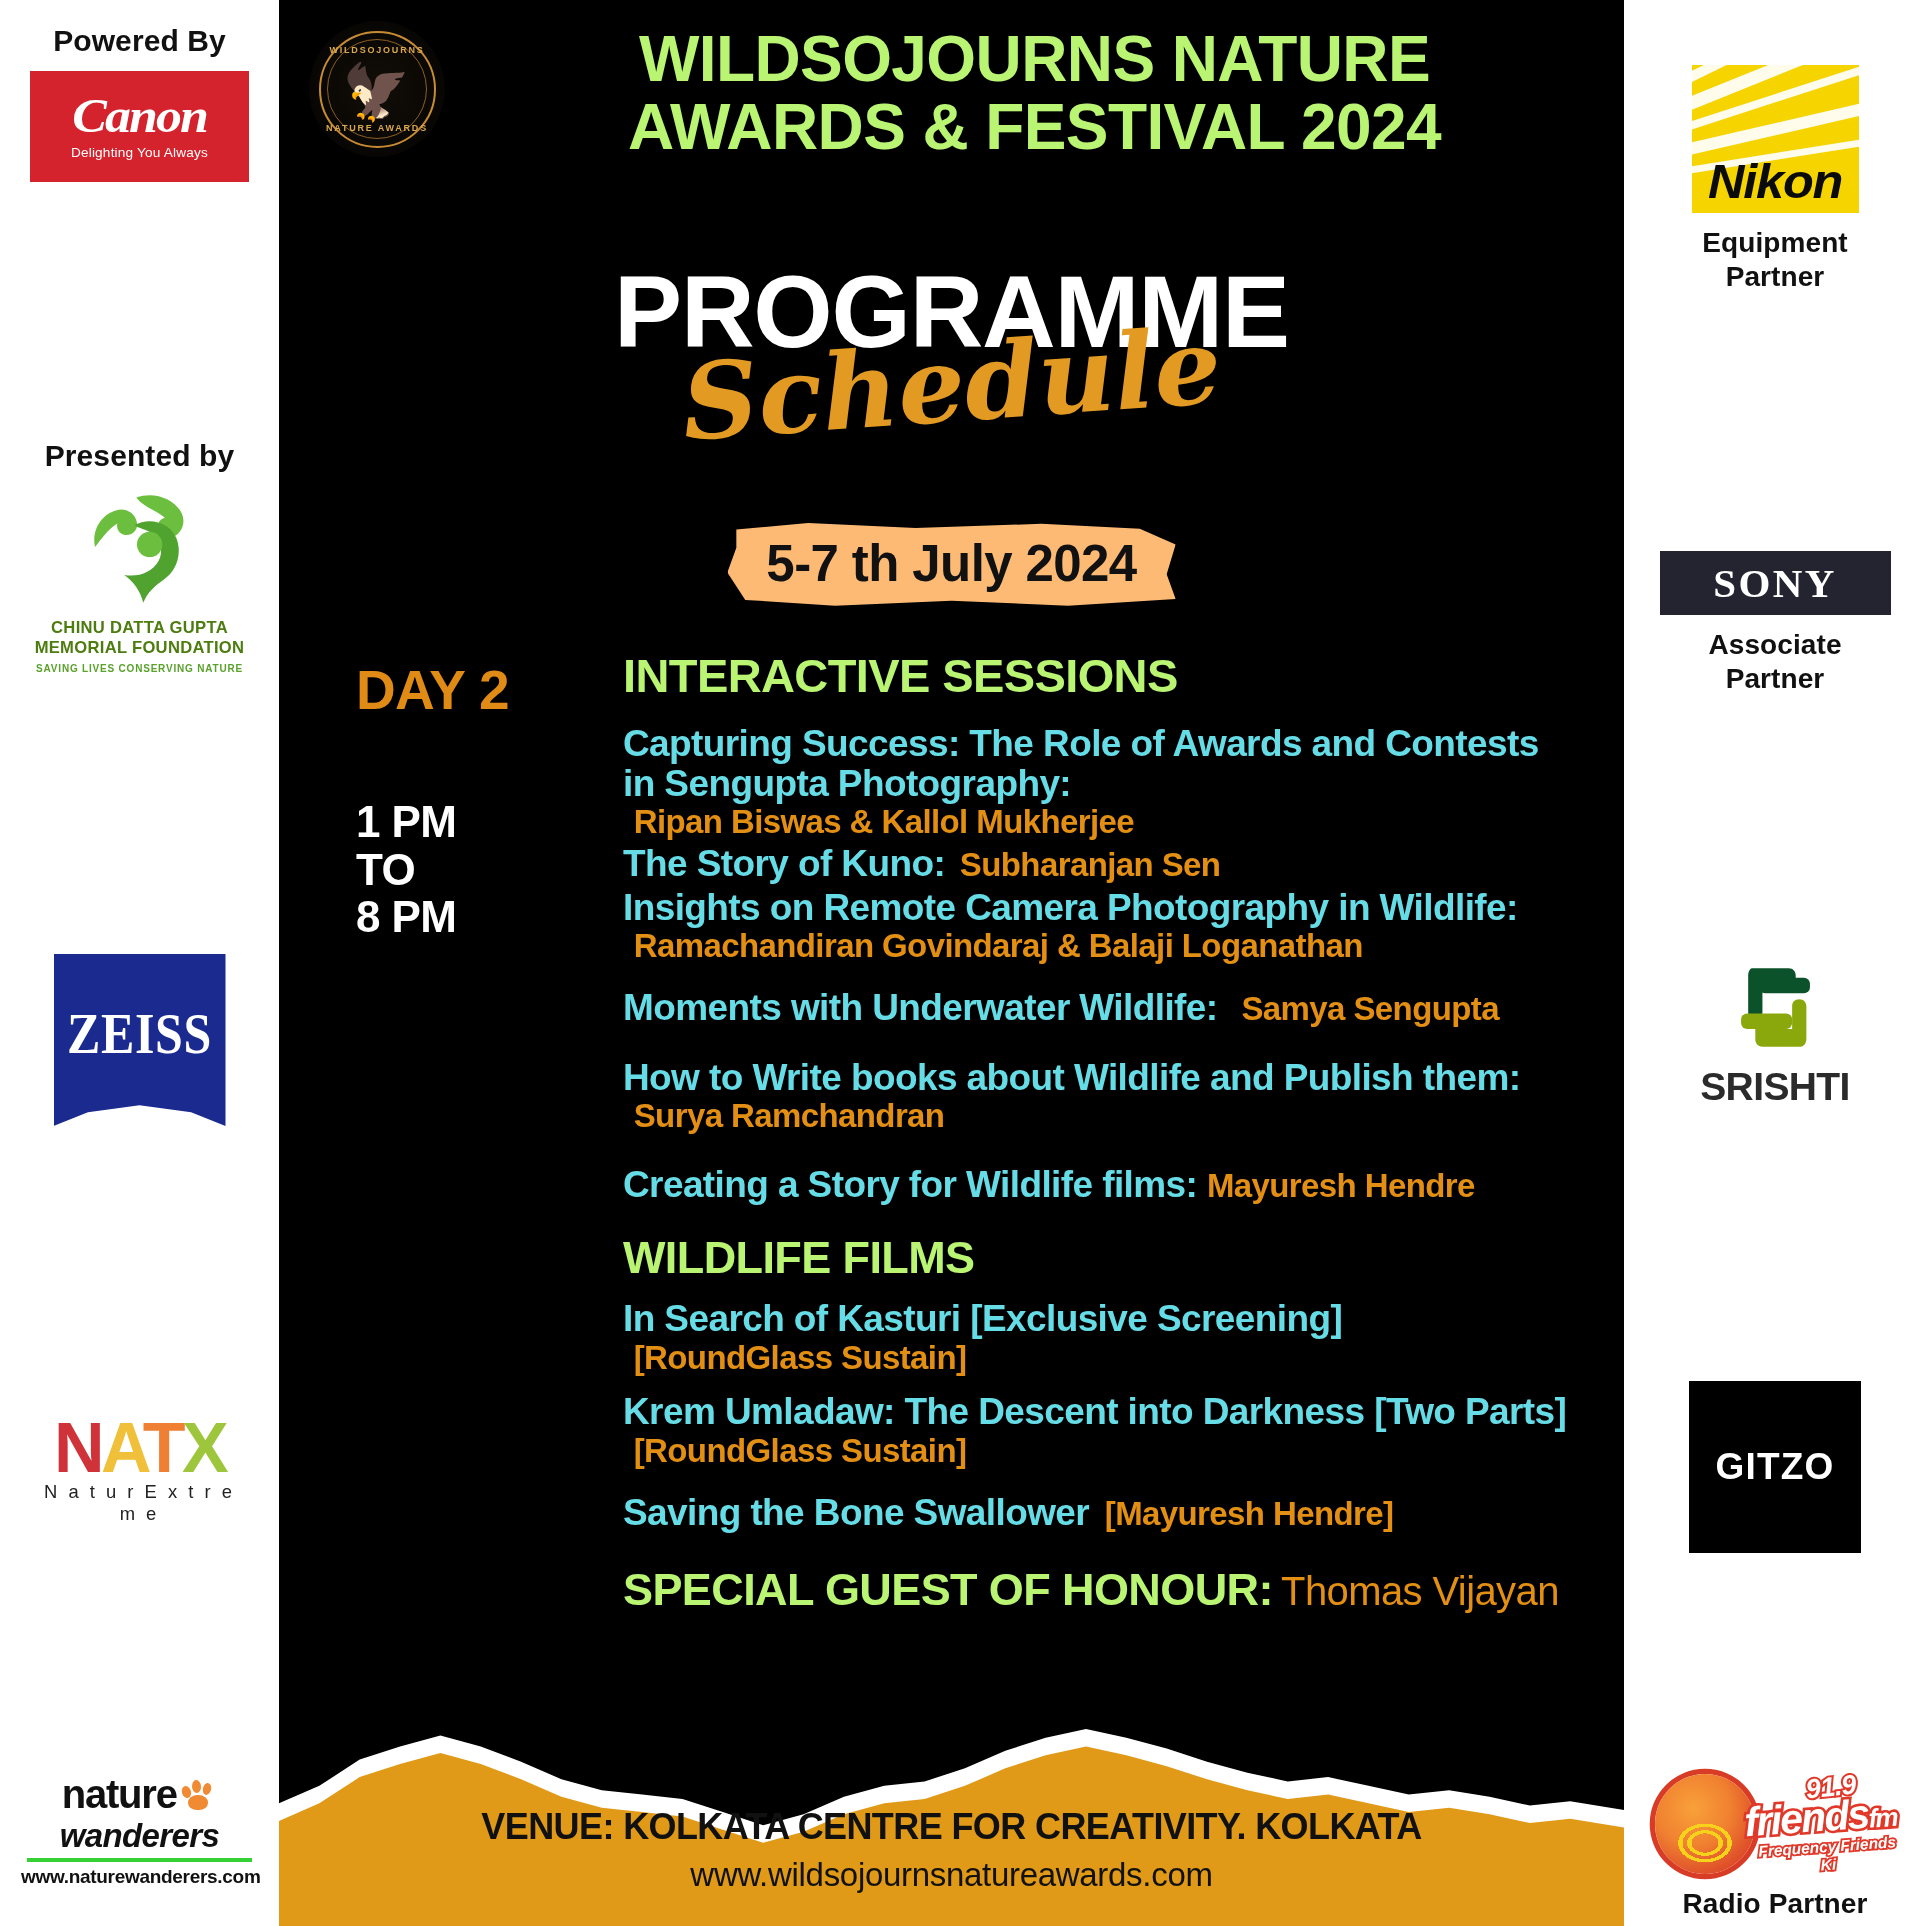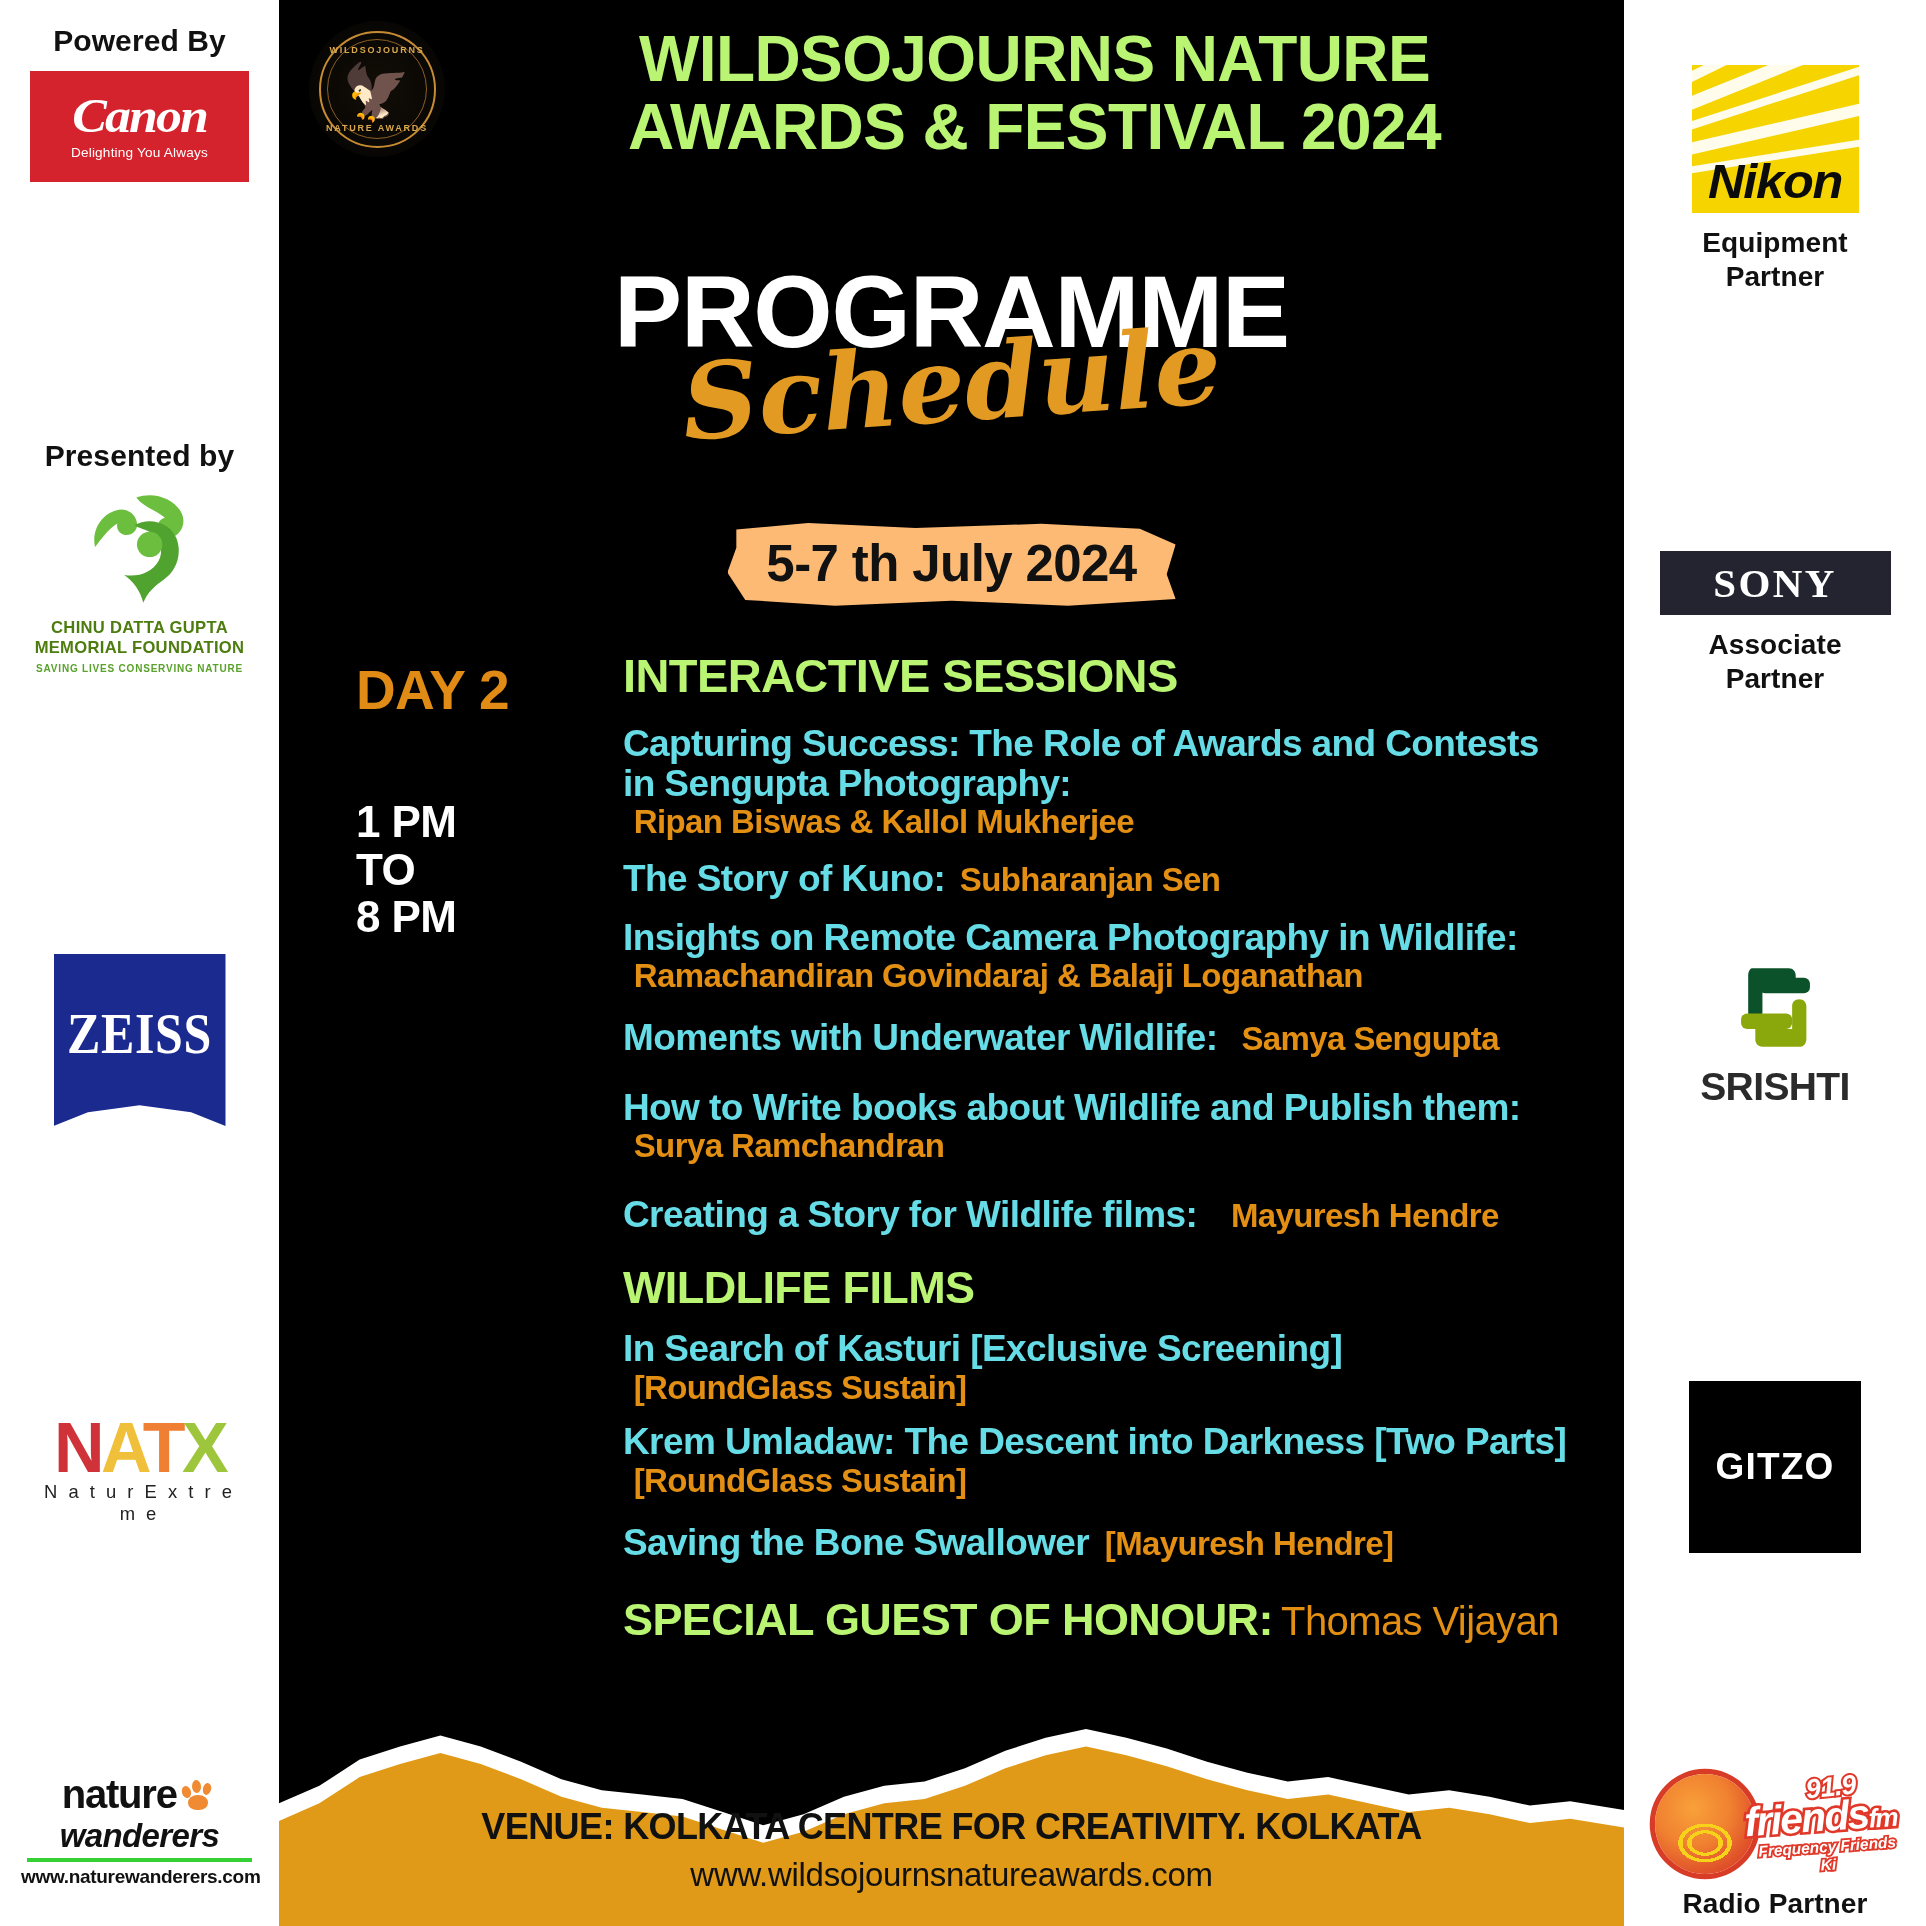--- a/index.html
+++ b/index.html
@@ -190,21 +190,21 @@
     position:absolute; left:77px; top:658px; width:207px; text-align:left;
   }
   .day-badge { color:#e08b15; font-size:55px; font-weight:800; letter-spacing:-0.6px; }
   .time-block { margin-top:76px; color:#ffffff; font-size:44px; font-weight:800; line-height:1.08; letter-spacing:-0.6px; }
 
   .sessions { position:absolute; left:344px; right:18px; top:652px; }
 
   .sec-head {
     color:#b9f473; font-weight:800; font-size:47px; letter-spacing:-0.6px; line-height:1;
   }
-  .talk { margin-top:19px; }
+  .talk { margin-top:4px; }
   .talk-title { color:#66dce6; font-weight:800; font-size:37px; line-height:1.08; letter-spacing:-0.6px; }
   .talk-people { color:#e28f14; font-weight:800; font-size:33px; line-height:1.1; letter-spacing:-0.6px; padding-left:10.7px; }
   .inline-people { color:#e28f14; font-weight:800; font-size:33px; letter-spacing:-0.6px; }
 
   .films-head { color:#b9f473; font-weight:800; font-size:45px; letter-spacing:-0.6px; margin-top:27px; }
   .film { margin-top:15.4px; }
   .film-title { color:#66dce6; font-weight:800; font-size:37px; line-height:1.08; letter-spacing:-0.6px; }
   .film-src { color:#e28f14; font-weight:700; font-size:33px; letter-spacing:-0.6px; padding-left:10.7px; }
   .film-inline { color:#e28f14; font-weight:800; font-size:33px; letter-spacing:-0.6px; }
 
@@ -420,21 +420,21 @@
         <span class="inline-people" style="margin-left:21.3px;">Samya Sengupta</span>
       </div>
 
       <div class="talk" style="margin-top:30px;">
         <div class="talk-title">How to Write books about Wildlife and Publish them:</div>
         <div class="talk-people">Surya Ramchandran</div>
       </div>
 
       <div class="talk" style="margin-top:30px;">
         <span class="talk-title" style="display:inline;">Creating a Story for Wildlife films:</span>
-        <span class="inline-people" style="margin-left:31px;">Mayuresh Hendre</span>
+        <span class="inline-people" style="margin-left:7px;">Mayuresh Hendre</span>
       </div>
 
       <div class="films-head">WILDLIFE FILMS</div>
 
       <div class="film">
         <div class="film-title">In Search of Kasturi [Exclusive Screening]</div>
         <div class="film-src">[RoundGlass Sustain]</div>
       </div>
 
       <div class="film">

